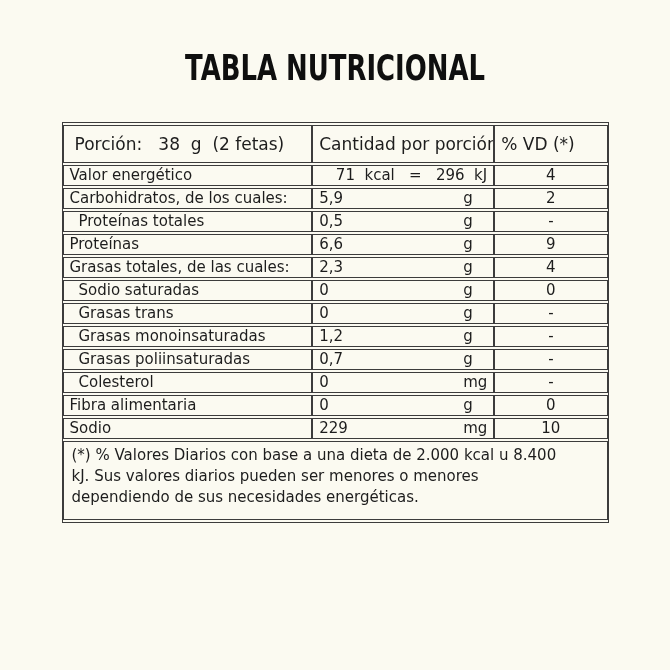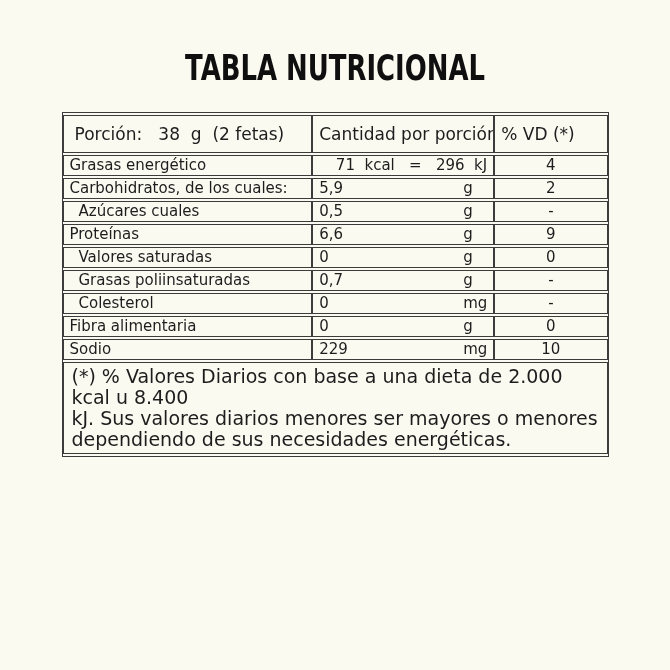--- a/index.html
+++ b/index.html
@@ -21,21 +21,21 @@
     line-height: 1;
     font-weight: bold;
     color: #0f0f0f;
     transform: scaleX(0.72);
     transform-origin: 50% 50%;
     letter-spacing: 0px;
     white-space: nowrap;
   }
   table.nutrition {
     width: 547px;
-    margin: 26px auto 0 auto;
+    margin: 36px auto 0 auto;
     border-collapse: separate;
     border-spacing: 0 2px;
     border: 1px solid #3c3c3c;
     table-layout: fixed;
   }
   th, td {
     border: 1px solid #3c3c3c;
     padding: 0 6px;
     overflow: hidden;
   }
@@ -68,21 +68,21 @@
     text-align: left;
   }
   td.c2.full {
     text-align: right;
     white-space: pre;
   }
   td.c3 { text-align: center; }
   tfoot td.footnote {
     height: 71px;
     vertical-align: top;
-    font-size: 19px;
+    font-size: 15px;
     line-height: 21px;
     padding: 3px 8px;
     white-space: normal;
   }
 </style>
 </head>
 <body>
 
 <h1 class="page-title">TABLA NUTRICIONAL</h1>
 
@@ -94,43 +94,58 @@
   </colgroup>
   <thead>
     <tr>
       <th class="c1">Porción:   38  g  (2 fetas)</th>
       <th class="c2">Cantidad por porción</th>
       <th class="c3">% VD (*)</th>
     </tr>
   </thead>
   <tbody id="rows">
       <tr>
-        <td class="c1">Grasas energético</td>
+        <td class="c1">Valor energético</td>
         <td class="c2 full">71  kcal   =   296  kJ</td>
         <td class="c3">4</td>
       </tr>
       <tr>
         <td class="c1">Carbohidratos, de los cuales:</td>
         <td class="c2"><span class="num">5,9</span><span class="unit">g</span></td>
         <td class="c3">2</td>
       </tr>
       <tr>
-        <td class="c1 indent">Azúcares cuales</td>
+        <td class="c1 indent">Proteínas totales</td>
         <td class="c2"><span class="num">0,5</span><span class="unit">g</span></td>
         <td class="c3">-</td>
       </tr>
       <tr>
         <td class="c1">Proteínas</td>
         <td class="c2"><span class="num">6,6</span><span class="unit">g</span></td>
         <td class="c3">9</td>
       </tr>
       <tr>
-        <td class="c1 indent">Valores saturadas</td>
+        <td class="c1">Grasas totales, de las cuales:</td>
+        <td class="c2"><span class="num">2,3</span><span class="unit">g</span></td>
+        <td class="c3">4</td>
+      </tr>
+      <tr>
+        <td class="c1 indent">Sodio saturadas</td>
         <td class="c2"><span class="num">0</span><span class="unit">g</span></td>
         <td class="c3">0</td>
+      </tr>
+      <tr>
+        <td class="c1 indent">Grasas trans</td>
+        <td class="c2"><span class="num">0</span><span class="unit">g</span></td>
+        <td class="c3">-</td>
+      </tr>
+      <tr>
+        <td class="c1 indent">Grasas monoinsaturadas</td>
+        <td class="c2"><span class="num">1,2</span><span class="unit">g</span></td>
+        <td class="c3">-</td>
       </tr>
       <tr>
         <td class="c1 indent">Grasas poliinsaturadas</td>
         <td class="c2"><span class="num">0,7</span><span class="unit">g</span></td>
         <td class="c3">-</td>
       </tr>
       <tr>
         <td class="c1 indent">Colesterol</td>
         <td class="c2"><span class="num">0</span><span class="unit">mg</span></td>
         <td class="c3">-</td>
@@ -143,18 +158,18 @@
       <tr>
         <td class="c1">Sodio</td>
         <td class="c2"><span class="num">229</span><span class="unit">mg</span></td>
         <td class="c3">10</td>
       </tr>
     </tbody>
   <tfoot>
     <tr>
       <td class="footnote" colspan="3">
         <div>(*) % Valores Diarios con base a una dieta de 2.000 kcal u 8.400</div>
-        <div>kJ. Sus valores diarios menores ser mayores o menores</div>
+        <div>kJ. Sus valores diarios pueden ser menores o menores</div>
         <div>dependiendo de sus necesidades energéticas.</div>
       </td>
     </tr>
   </tfoot>
 </table>
 
 </body></html>

